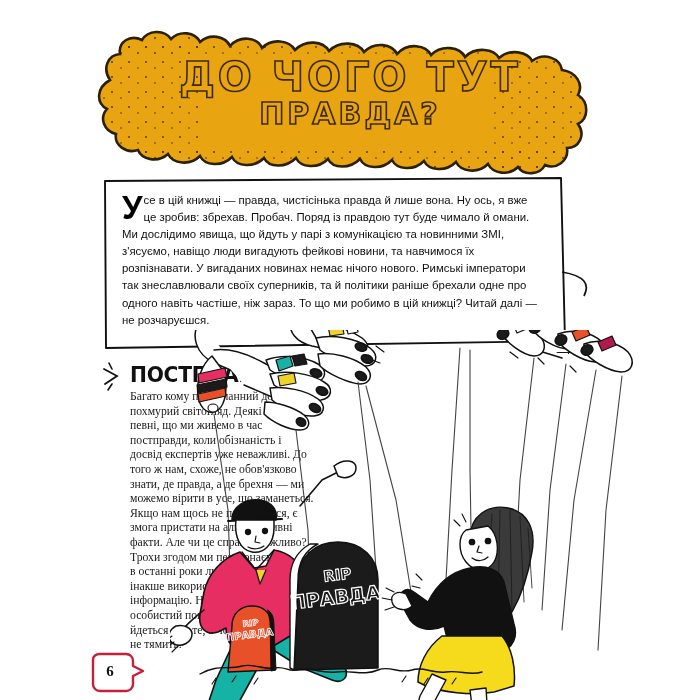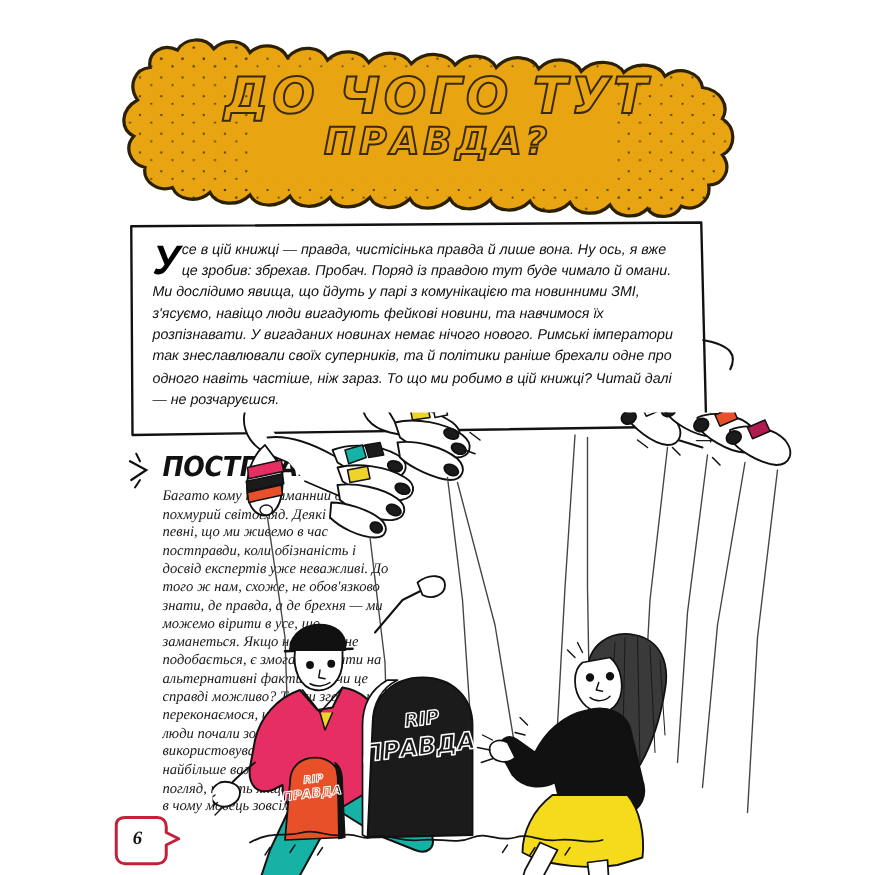--- a/index.html
+++ b/index.html
@@ -1,21 +1,21 @@
 <!DOCTYPE html>
 <html><head>
 <meta charset="utf-8">
 <style>
   html,body{margin:0;padding:0;}
   body{
     width:700px;height:700px;overflow:hidden;background:#ffffff;
     font-family:"Liberation Sans", sans-serif;
     -webkit-font-smoothing:antialiased;
   }
-  #page{position:relative;width:700px;height:700px;background:#fff;font-style:italic;}
+  #page{position:relative;width:700px;height:700px;background:#fff;}
 
   
   .cropmark{position:absolute;background:#1a1a1a;}
 
   
   #title-blob{position:absolute;left:92px;top:28px;width:516px;height:148px;}
   #title-blob svg{position:absolute;left:0;top:0;width:100%;height:100%;}
   #title-text{
     position:absolute;left:0;top:30px;width:100%;
     text-align:center;line-height:0.98;

